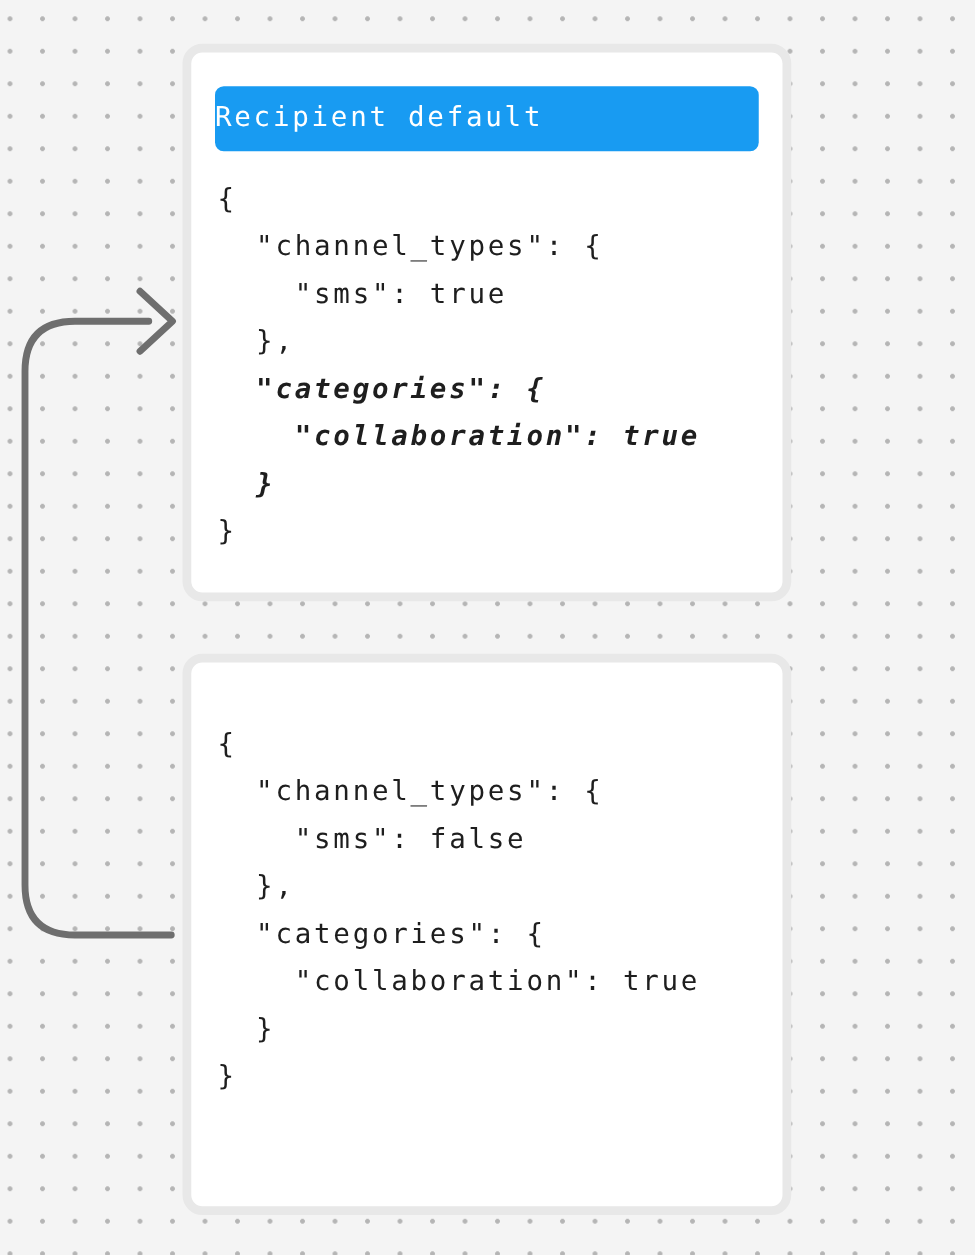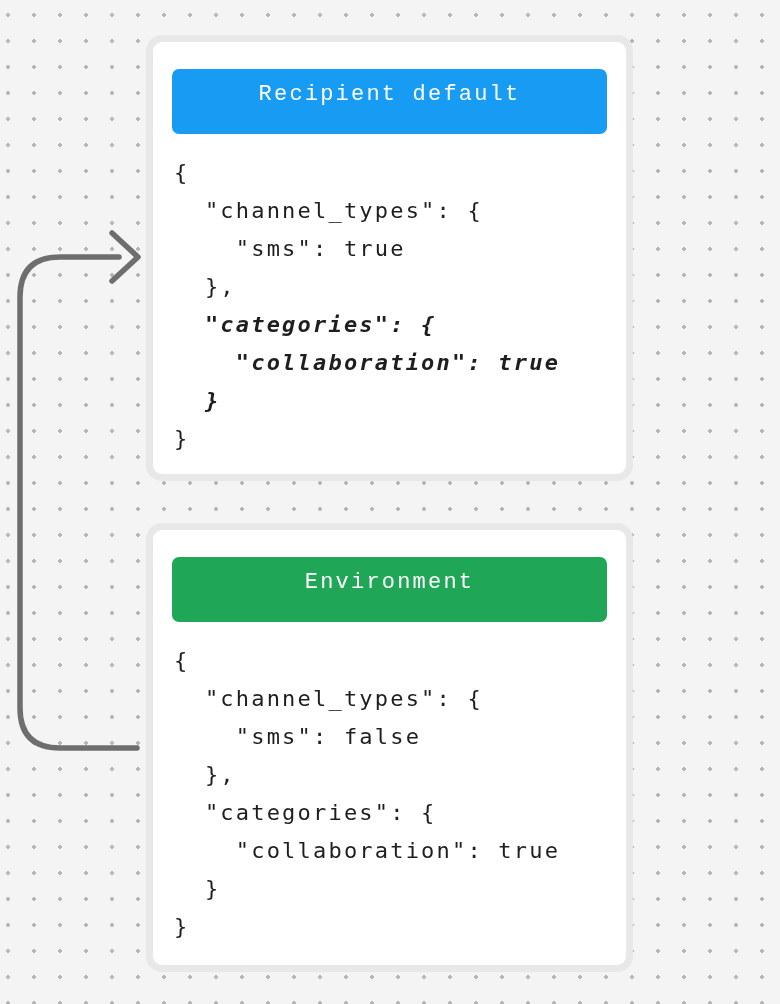--- a/index.html
+++ b/index.html
@@ -27,29 +27,28 @@
     width: 487px;
     box-sizing: border-box;
     background: #ffffff;
     border: 7px solid #e8e8e8;
     border-radius: 16px;
     padding: 27px 19px 0 19px;
   }
   .card-1 { top: 35px; height: 446px; }
   .card-2 { top: 523px; height: 449px; }
   .card-header {
-    height: 65px;
+    height: 52px;
     line-height: 52px;
     border-radius: 7px;
-    text-align: center;
+    text-align: left;
     color: #ffffff;
     font-size: 22px;
     letter-spacing: 2.2px;
     white-space: pre;
-    font-family: Liberation Mono, monospace;
   }
   .code {
     margin: 20px 0 0 2px;
     font-size: 22px;
     letter-spacing: 2.2px;
     color: #1e1e1e;
   }
   .code-line {
     white-space: pre;
     height: 38px;
@@ -78,21 +77,20 @@
       <div class="code-line" data-style="regular">    "sms": true</div>
       <div class="code-line" data-style="regular">  },</div>
       <div class="code-line" data-style="emphasis">  "categories": {</div>
       <div class="code-line" data-style="emphasis">    "collaboration": true</div>
       <div class="code-line" data-style="emphasis">  }</div>
       <div class="code-line" data-style="regular">}</div>
     </div>
   </section>
 
   <section class="card card-2">
-    <div class="card-header" style="background: rgb(31, 167, 87);">Environment</div>
     <div class="code">
       <div class="code-line" data-style="regular">{</div>
       <div class="code-line" data-style="regular">  "channel_types": {</div>
       <div class="code-line" data-style="regular">    "sms": false</div>
       <div class="code-line" data-style="regular">  },</div>
       <div class="code-line" data-style="regular">  "categories": {</div>
       <div class="code-line" data-style="regular">    "collaboration": true</div>
       <div class="code-line" data-style="regular">  }</div>
       <div class="code-line" data-style="regular">}</div>
     </div>

